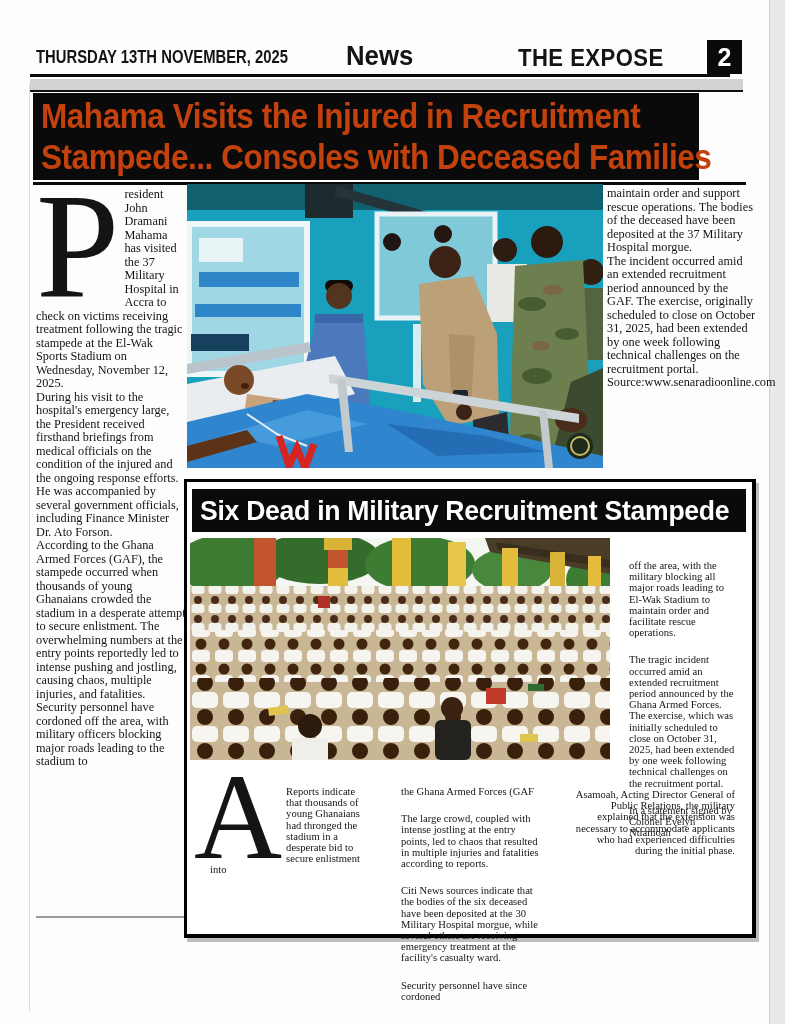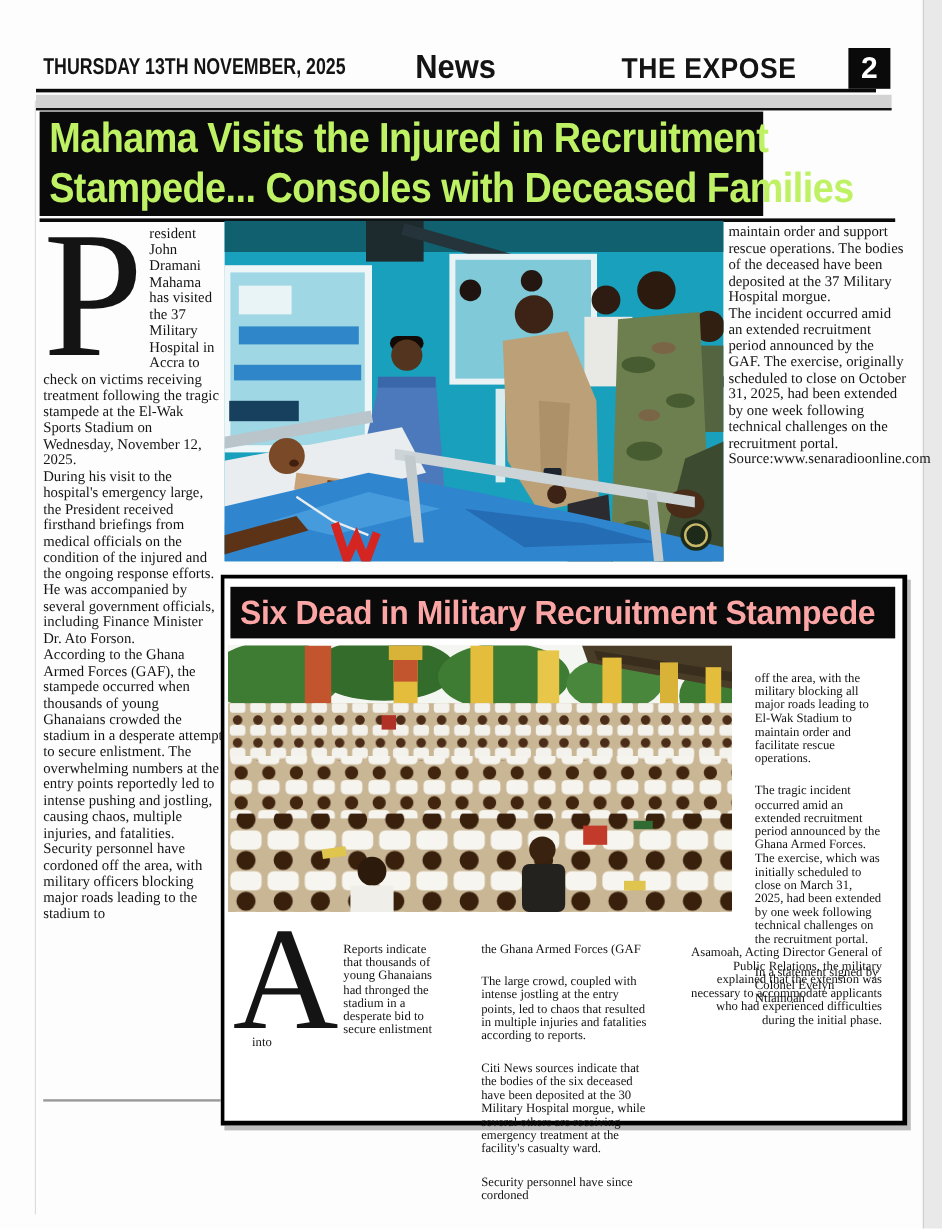--- a/index.html
+++ b/index.html
@@ -15,21 +15,21 @@
   .hdr-news{left:346px;top:40px;font-family:"Liberation Sans","DejaVu Sans",sans-serif;
             font-weight:bold;font-size:28px;transform:scaleX(.92);transform-origin:left;}
   .hdr-masthead{left:518px;top:44px;font-family:"Liberation Sans","DejaVu Sans",sans-serif;
             font-weight:bold;font-size:24px;letter-spacing:.5px;transform:scaleX(.92);transform-origin:left;white-space:nowrap;}
   .hdr-pagenum{left:707px;top:40px;width:35px;height:34px;background:#0a0a0a;color:#fff;
             font-family:"Liberation Sans","DejaVu Sans",sans-serif;font-weight:bold;font-size:25px;
             display:flex;align-items:center;justify-content:center;}
   .hdr-rule{left:30px;top:74px;width:700px;height:3px;background:#0a0a0a;}
   .gray-band{left:30px;top:79px;width:713px;height:11px;background:#d2d2d2;border-bottom:2px solid #111;}
   
-  .banner1{left:33px;top:93px;width:603px;height:87px;background:#0a0a0a;color:#bef264;
+  .banner1{left:33px;top:93px;width:666px;height:87px;background:#0a0a0a;color:#c2410c;
            font-family:"Liberation Sans","DejaVu Sans",sans-serif;font-weight:bold;
            padding:2px 0 0 8px;box-sizing:border-box;}
   .banner1 .hl{display:inline-block;font-size:35px;line-height:41px;letter-spacing:-.5px;
            transform:scaleX(.9);transform-origin:left;white-space:nowrap;}
   .banner1-rule{left:33px;top:182px;width:713px;height:3px;background:#0a0a0a;}
   
   .bodytext{font-size:12.3px;line-height:13.5px;text-align:left;}
   .bodytext p{margin:0;}
   .smalltext{font-size:10.6px;line-height:11.2px;}
   .smalltext p{margin:16px;}
@@ -37,21 +37,21 @@
            font-size:150px;line-height:.72;margin:4px 5px 0 0;}
   .dropcap.small{font-size:122px;margin:3px 4px 0 0;}
   .col-left{left:36px;top:188px;width:150px;}
   .photo1{left:187px;top:184px;width:416px;height:284px;}
   .col-right1{left:607px;top:187px;width:150px;}
   .end-rule{left:36px;top:916px;width:148px;height:2px;background:#9a9a9a;}
   
   .box2{left:184px;top:479px;width:572px;height:459px;border:3px solid #000;
         border-right-width:4px;border-bottom-width:4px;box-sizing:border-box;
         box-shadow:3px 4px 0 rgba(0,0,0,.25);background:#fff;}
-  .banner2{position:absolute;left:5px;top:7px;width:554px;height:43px;background:#0a0a0a;color:#fca5a5;
+  .banner2{position:absolute;left:5px;top:7px;width:554px;height:43px;background:#0a0a0a;color:#ffffff;
         font-family:"Liberation Sans","DejaVu Sans",sans-serif;font-weight:bold;
         display:flex;align-items:center;padding-left:8px;box-sizing:border-box;}
   .banner2 .hl{display:inline-block;font-size:28px;letter-spacing:-.3px;transform:scaleX(.95);
         transform-origin:left;white-space:nowrap;}
   .photo2{position:absolute;left:3px;top:56px;width:420px;height:222px;}
   .col2-right-top{position:absolute;left:426px;top:62px;width:138px;}
   .col2-a{position:absolute;left:7px;top:288px;width:184px;}
   .col2-b{position:absolute;left:198px;top:288px;width:176px;}
   .col2-right-bottom{position:absolute;left:368px;top:291px;width:196px;text-align:right;}
   svg{display:block;}
@@ -205,21 +205,21 @@
         <circle cx="120" cy="188" r="12" fill="#2c1a0c"></circle>
         <rect x="102" y="200" width="36" height="22" fill="#efeee9"></rect>
         <rect x="78" y="170" width="20" height="8" fill="#dfc44e" transform="rotate(-8 78 170)"></rect>
         <rect x="330" y="196" width="18" height="8" fill="#dfc44e"></rect>
         <rect x="338" y="146" width="16" height="7" fill="#2f6b33"></rect>
       </svg>
     </div>
 
     <div class="col2-right-top smalltext">
       <p>off the area, with the military blocking all major roads leading to El-Wak Stadium to maintain order and facilitate rescue operations.</p>
-      <p>The tragic incident occurred amid an extended recruitment period announced by the Ghana Armed Forces. The exercise, which was initially scheduled to close on March 31, 2025, had been extended by one week following technical challenges on the recruitment portal.</p>
+      <p>The tragic incident occurred amid an extended recruitment period announced by the Ghana Armed Forces. The exercise, which was initially scheduled to close on October 31, 2025, had been extended by one week following technical challenges on the recruitment portal.</p>
       <p>In a statement signed by Colonel Evelyn Ntiamoah</p>
     </div>
 
     <div class="col2-a smalltext">
       <span class="dropcap small">A</span>
       <p>Reports indicate that thousands of young Ghanaians had thronged the stadium in a desperate bid to secure enlistment into</p>
     </div>
 
     <div class="col2-b smalltext">
       <p>the Ghana Armed Forces (GAF</p>

